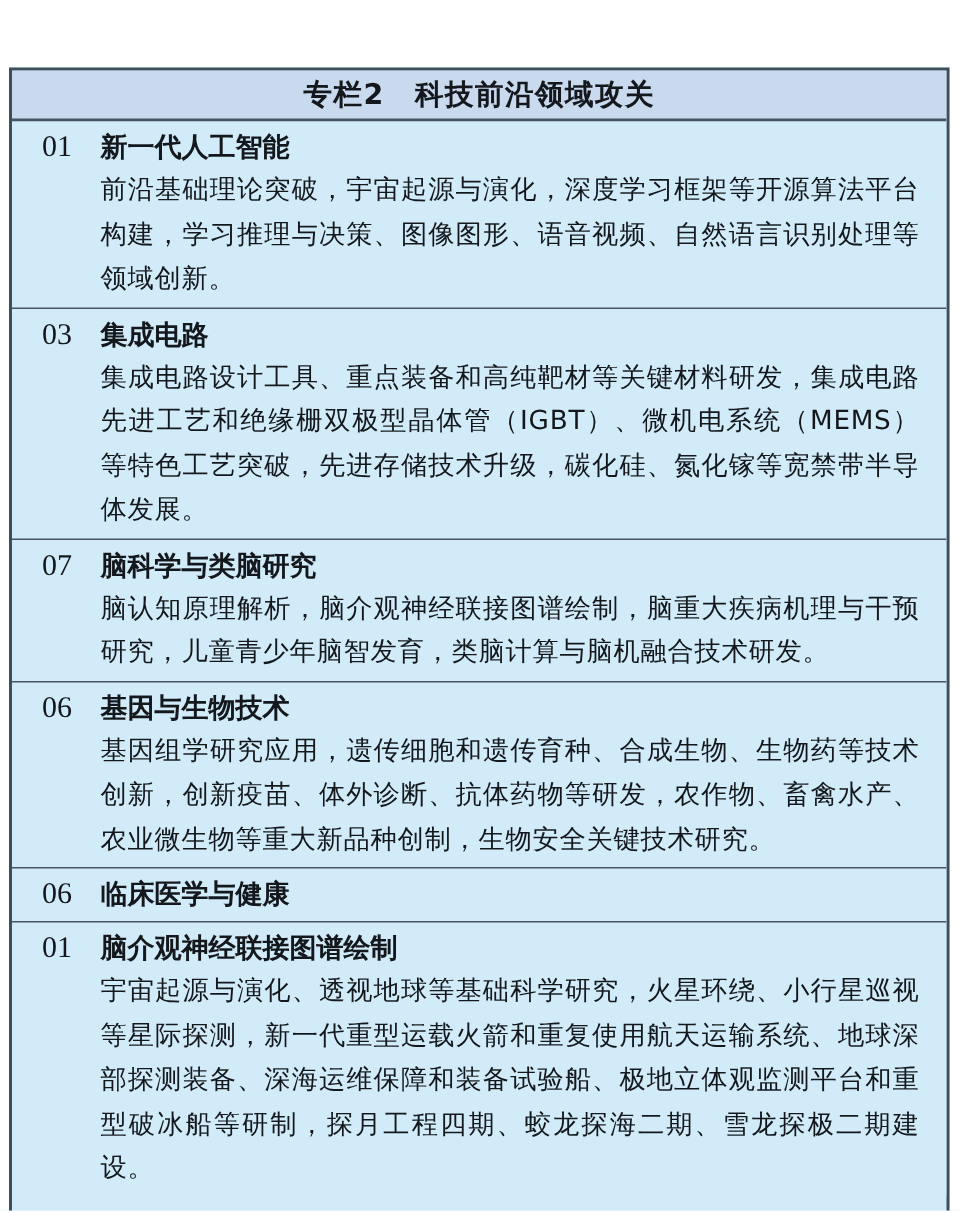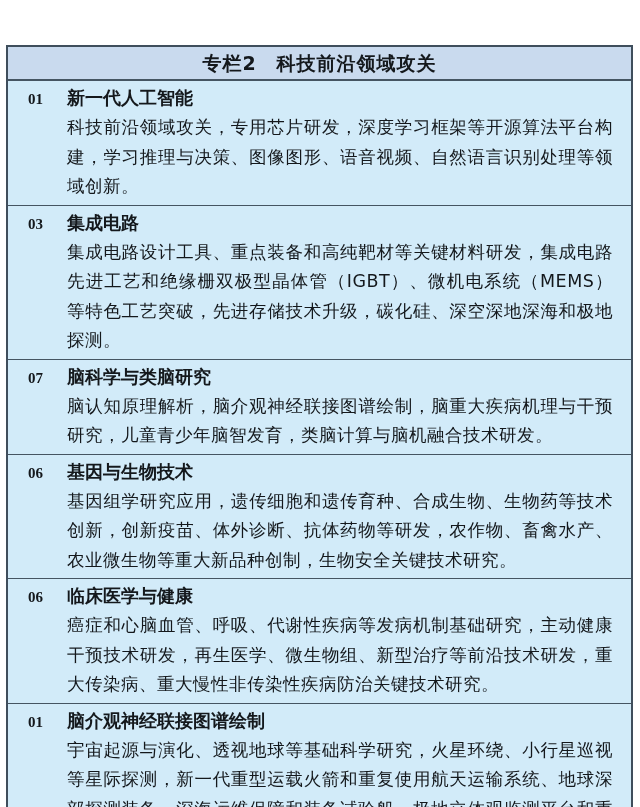--- a/index.html
+++ b/index.html
@@ -55,22 +55,22 @@
     display: flex;
     align-items: baseline;
     gap: 15px;
     font-weight: bold;
     font-size: 18px;
     line-height: 28px;
     padding-top: 2px;
   }
   .section-number {
     font-family: "Liberation Serif", serif;
-    font-weight: bold;
-    font-size: 15px;
+    font-weight: normal;
+    font-size: 20px;
     min-width: 24px;
   }
   .section-body {
     margin: 0 0 0 39px;
     font-size: 17.5px;
     line-height: 29.5px;
     text-align: justify;
     letter-spacing: 0.5px;
   }
 </style>
@@ -80,30 +80,30 @@
 <div class="page">
   <div class="box">
 
     <div class="box-title">专栏2　科技前沿领域攻关</div>
 
     <div class="section">
       <div class="section-headline">
         <span class="section-number">01</span>
         <span class="section-heading">新一代人工智能</span>
       </div>
-      <p class="section-body">科技前沿领域攻关，专用芯片研发，深度学习框架等开源算法平台构建，学习推理与决策、图像图形、语音视频、自然语言识别处理等领域创新。</p>
+      <p class="section-body">前沿基础理论突破，宇宙起源与演化，深度学习框架等开源算法平台构建，学习推理与决策、图像图形、语音视频、自然语言识别处理等领域创新。</p>
     </div>
 
 
     <div class="section">
       <div class="section-headline">
         <span class="section-number">03</span>
         <span class="section-heading">集成电路</span>
       </div>
-      <p class="section-body">集成电路设计工具、重点装备和高纯靶材等关键材料研发，集成电路先进工艺和绝缘栅双极型晶体管（IGBT）、微机电系统（MEMS）等特色工艺突破，先进存储技术升级，碳化硅、深空深地深海和极地探测。</p>
+      <p class="section-body">集成电路设计工具、重点装备和高纯靶材等关键材料研发，集成电路先进工艺和绝缘栅双极型晶体管（IGBT）、微机电系统（MEMS）等特色工艺突破，先进存储技术升级，碳化硅、氮化镓等宽禁带半导体发展。</p>
     </div>
 
     <div class="section">
       <div class="section-headline">
         <span class="section-number">07</span>
         <span class="section-heading">脑科学与类脑研究</span>
       </div>
       <p class="section-body">脑认知原理解析，脑介观神经联接图谱绘制，脑重大疾病机理与干预研究，儿童青少年脑智发育，类脑计算与脑机融合技术研发。</p>
     </div>
 
@@ -113,21 +113,20 @@
         <span class="section-heading">基因与生物技术</span>
       </div>
       <p class="section-body">基因组学研究应用，遗传细胞和遗传育种、合成生物、生物药等技术创新，创新疫苗、体外诊断、抗体药物等研发，农作物、畜禽水产、农业微生物等重大新品种创制，生物安全关键技术研究。</p>
     </div>
 
     <div class="section">
       <div class="section-headline">
         <span class="section-number">06</span>
         <span class="section-heading">临床医学与健康</span>
       </div>
-      <p class="section-body">癌症和心脑血管、呼吸、代谢性疾病等发病机制基础研究，主动健康干预技术研发，再生医学、微生物组、新型治疗等前沿技术研发，重大传染病、重大慢性非传染性疾病防治关键技术研究。</p>
     </div>
 
     <div class="section">
       <div class="section-headline">
         <span class="section-number">01</span>
         <span class="section-heading">脑介观神经联接图谱绘制</span>
       </div>
       <p class="section-body">宇宙起源与演化、透视地球等基础科学研究，火星环绕、小行星巡视等星际探测，新一代重型运载火箭和重复使用航天运输系统、地球深部探测装备、深海运维保障和装备试验船、极地立体观监测平台和重型破冰船等研制，探月工程四期、蛟龙探海二期、雪龙探极二期建设。</p>
     </div>
 

